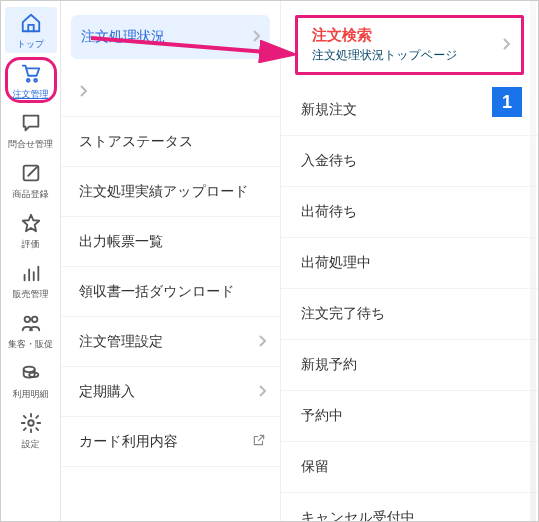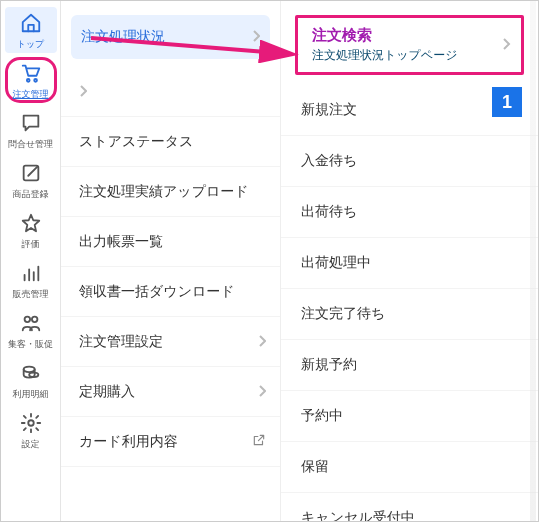--- a/index.html
+++ b/index.html
@@ -107,21 +107,21 @@
     border: 3px solid #e61b7a;
     margin: 4px 14px 10px 14px;
     padding: 8px 28px 8px 14px;
     border-radius: 2px;
     cursor: pointer;
     position: relative;
   }
   .detail-head-title {
     font-size: 15px;
     font-weight: 600;
-    color: #a21caf;
+    color: #ef4444;
   }
   .detail-head-sub {
     font-size: 12px;
     color: #0c4a6e;
     margin-top: 2px;
   }
   .detail-head .chevron {
     position: absolute;
     right: 10px;
     top: 50%;

